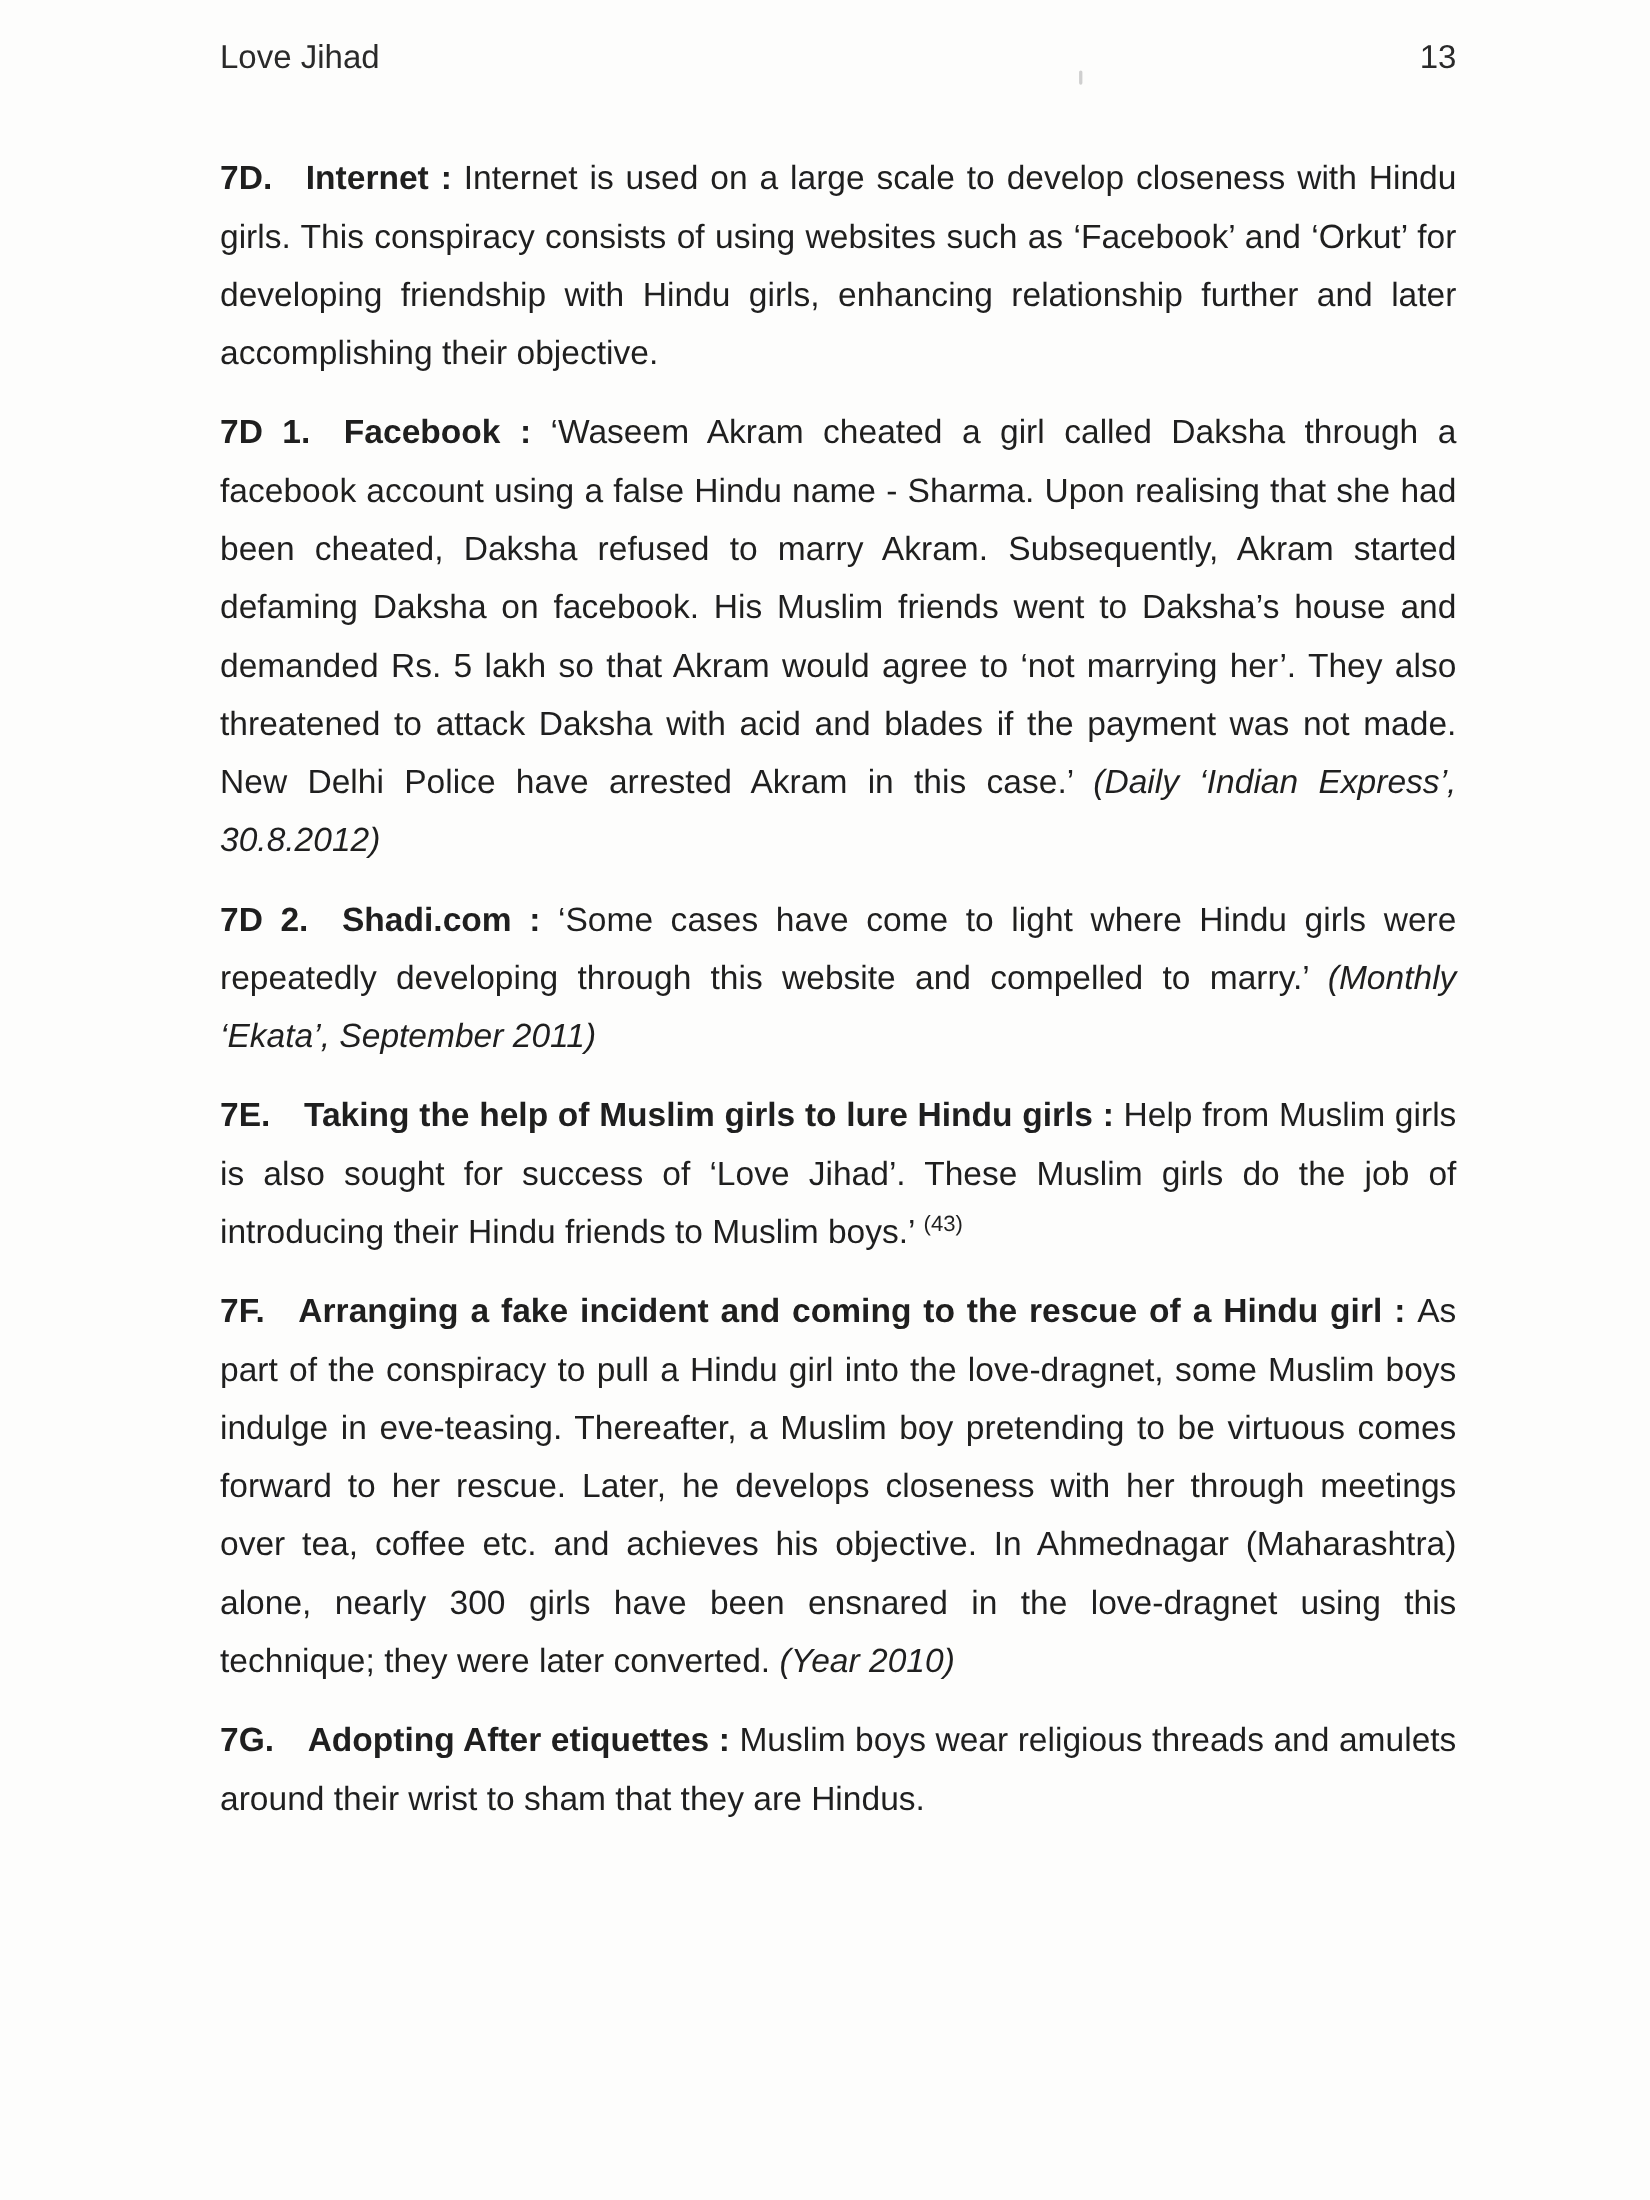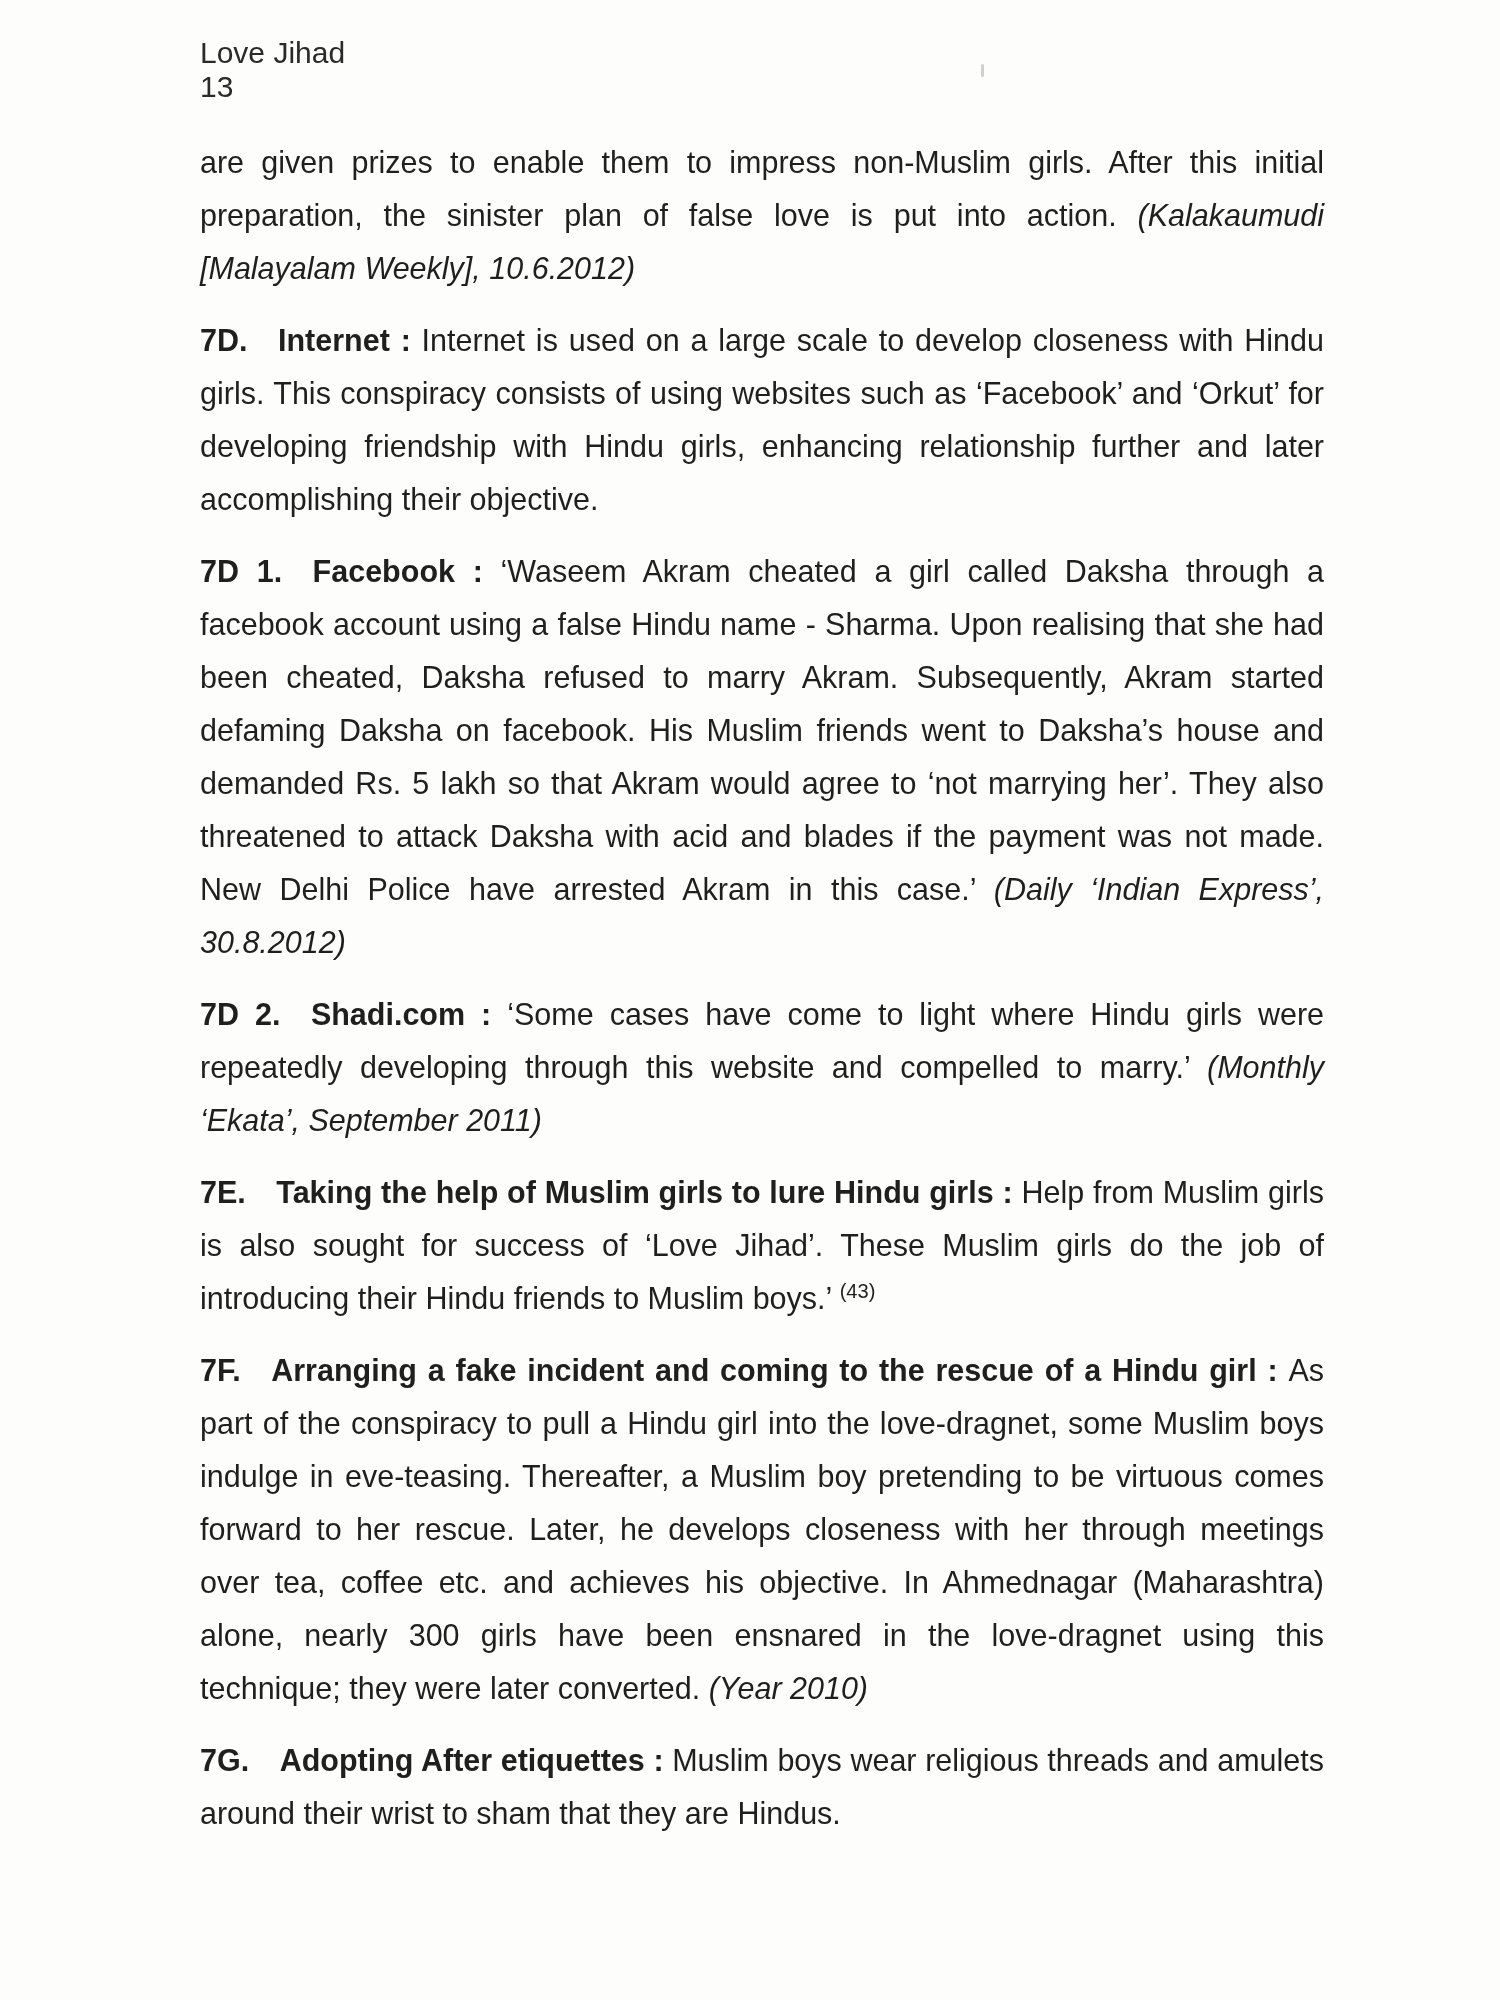--- a/index.html
+++ b/index.html
@@ -20,21 +20,20 @@
   .page-header {
     position: absolute;
     top: 36px;
     left: 200px;
     right: 176px;
     display: flex;
     justify-content: space-between;
     align-items: baseline;
     font-size: 30px;
     color: #2a2a2a;
-    flex-direction: column;
   }
   .scan-artifact {
     position: absolute;
     left: 981px;
     top: 64px;
     width: 3px;
     height: 13px;
     background: #cfcfcf;
     border-radius: 2px;
   }
@@ -66,21 +65,20 @@
 <div class="page">
 
   <header class="page-header">
     <span class="running-title">Love Jihad</span>
     <span class="page-number">13</span>
   </header>
 
   <div class="scan-artifact"></div>
 
   <main class="page-body">
-    <p class="para"><span class="seg seg-n">are given prizes to enable them to impress non-Muslim girls. After this initial preparation, the sinister plan of false love is put into action. </span><span class="seg seg-i">(Kalakaumudi [Malayalam Weekly], 10.6.2012)</span></p>
     <p class="para"><span class="seg seg-b">7D. Internet : </span><span class="seg seg-n">Internet is used on a large scale to develop closeness with Hindu girls. This conspiracy consists of using websites such as ‘Facebook’ and ‘Orkut’ for developing friendship with Hindu girls, enhancing relationship further and later accomplishing their objective.</span></p>
     <p class="para"><span class="seg seg-b">7D 1. Facebook : </span><span class="seg seg-n">‘Waseem Akram cheated a girl called Daksha through a facebook account using a false Hindu name - Sharma. Upon realising that she had been cheated, Daksha refused to marry Akram. Subsequently, Akram started defaming Daksha on facebook. His Muslim friends went to Daksha’s house and demanded Rs. 5 lakh so that Akram would agree to ‘not marrying her’. They also threatened to attack Daksha with acid and blades if the payment was not made. New Delhi Police have arrested Akram in this case.’ </span><span class="seg seg-i">(Daily ‘Indian Express’, 30.8.2012)</span></p>
     <p class="para"><span class="seg seg-b">7D 2. Shadi.com : </span><span class="seg seg-n">‘Some cases have come to light where Hindu girls were repeatedly developing through this website and compelled to marry.’ </span><span class="seg seg-i">(Monthly ‘Ekata’, September 2011)</span></p>
     <p class="para"><span class="seg seg-b">7E. Taking the help of Muslim girls to lure Hindu girls : </span><span class="seg seg-n">Help from Muslim girls is also sought for success of ‘Love Jihad’. These Muslim girls do the job of introducing their Hindu friends to Muslim boys.’ </span><span class="seg seg-sup">(43)</span></p>
     <p class="para"><span class="seg seg-b">7F. Arranging a fake incident and coming to the rescue of a Hindu girl : </span><span class="seg seg-n">As part of the conspiracy to pull a Hindu girl into the love-dragnet, some Muslim boys indulge in eve-teasing. Thereafter, a Muslim boy pretending to be virtuous comes forward to her rescue. Later, he develops closeness with her through meetings over tea, coffee etc. and achieves his objective. In Ahmednagar (Maharashtra) alone, nearly 300 girls have been ensnared in the love-dragnet using this technique; they were later converted. </span><span class="seg seg-i">(Year 2010)</span></p>
     <p class="para"><span class="seg seg-b">7G. Adopting After etiquettes : </span><span class="seg seg-n">Muslim boys wear religious threads and amulets around their wrist to sham that they are Hindus.</span></p>
   </main>
 
 </div>
 

